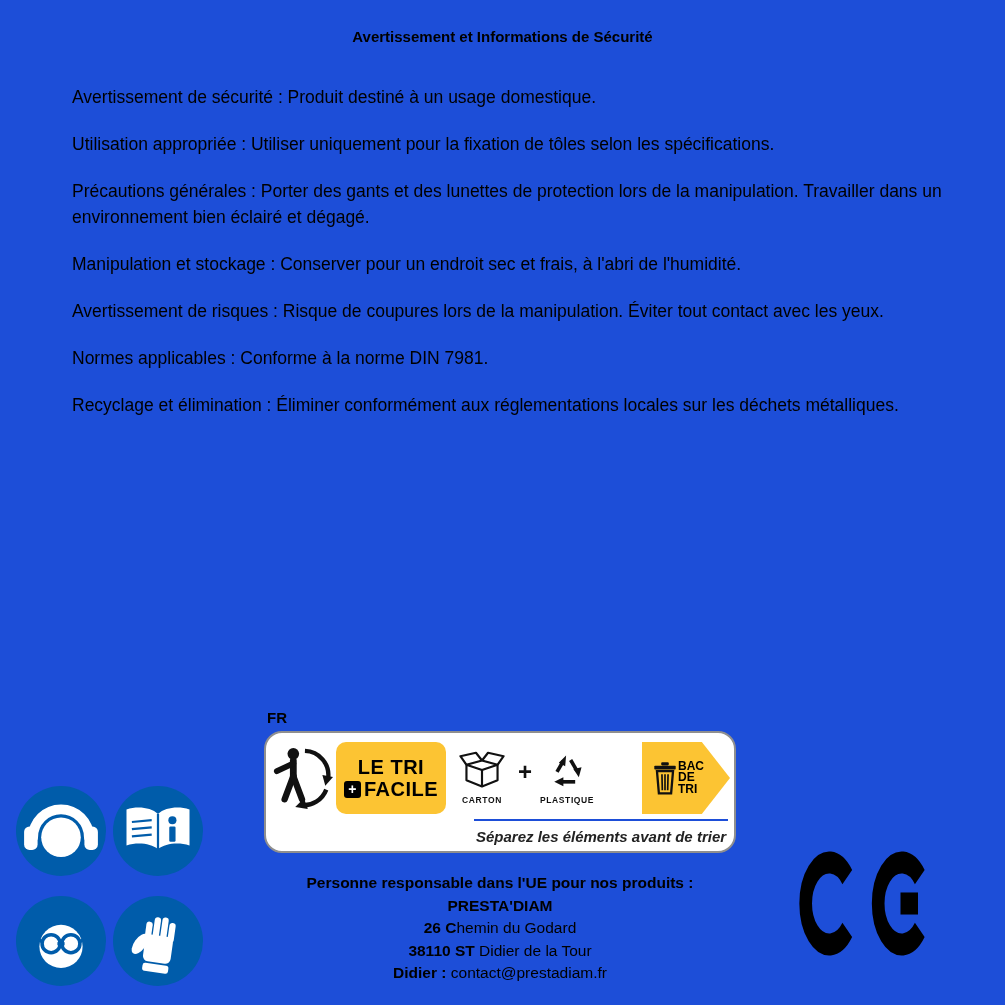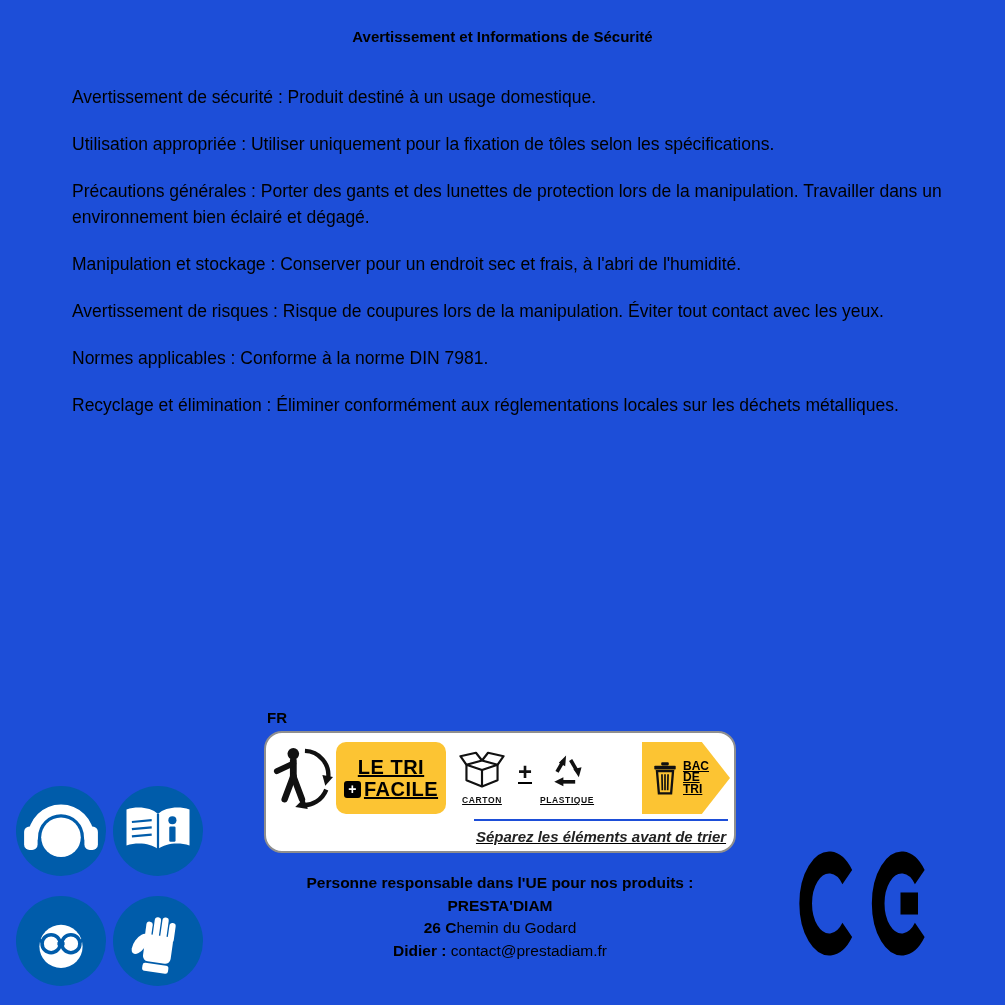--- a/index.html
+++ b/index.html
@@ -38,21 +38,21 @@
   .picto .wht{fill:#ffffff;}
 
   
   .fr-label{
     position:absolute;left:267px;top:709px;
     font-size:15px;font-weight:bold;
   }
   .sorting-banner{
     position:absolute;left:264px;top:731px;width:472px;height:122px;
     background:#fff;border:2px solid #8f8f8f;border-radius:18px;
-    display:flex;flex-direction:column;overflow:hidden;text-decoration:underline;
+    display:flex;flex-direction:column;overflow:hidden;
   }
   .banner-top{
     display:flex;align-items:center;height:86px;padding:4px 4px 0 6px;
   }
   .triman{width:62px;height:68px;flex:0 0 auto;}
   .tri-brand{
     margin-left:2px;flex:0 0 auto;
     width:110px;height:72px;background:var(--yellow);border-radius:10px;
     display:flex;flex-direction:column;align-items:center;justify-content:center;
   }
@@ -65,21 +65,21 @@
   }
   .tri-brand .l2 .word{font-size:20px;font-weight:900;letter-spacing:.5px;color:#000;}
   .materials{display:flex;align-items:center;gap:8px;padding:0 8px;}
   .material-col{display:flex;flex-direction:column;align-items:center;gap:6px;}
   .material-label{font-size:8.5px;font-weight:bold;letter-spacing:.6px;color:#111;}
   .big-plus{font-size:24px;font-weight:900;color:#111;padding-bottom:12px;}
   .bin-arrow{
     margin-left:auto;flex:0 0 auto;
     width:88px;height:72px;background:var(--yellow);
     clip-path:polygon(0 0,68% 0,100% 50%,68% 100%,0 100%);
-    display:flex;align-items:center;gap:5px;padding-left:10px;
+    display:flex;align-items:center;padding-left:10px;
   }
   .bin-words{display:flex;flex-direction:column;font-size:12px;font-weight:900;line-height:11.5px;color:#000;}
   .banner-bottom{
     flex:1;margin:0 6px 0 208px;border-top:2px solid #1d4ed8;
     display:flex;align-items:center;justify-content:center;
   }
   .banner-bottom .instruction{
     font-size:15px;font-style:italic;font-weight:bold;color:#222;
   }
 
@@ -232,20 +232,21 @@
 
     <div class="banner-bottom">
       <span class="instruction">Séparez les éléments avant de trier</span>
     </div>
   </div>
 
   <div class="responsible">
     <div class="b">Personne responsable dans l'UE pour nos produits :</div>
     <div class="b">PRESTA'DIAM</div>
     <div><span class="b">26 C</span><span>hemin du Godard</span></div>
+    <div><span class="b">38110 ST</span><span> Didier de la Tour</span></div>
     <div><span class="b">Didier :</span><span> contact@prestadiam.fr</span></div>
   </div>
 
   <div class="ce-wrap">
     <svg width="145" height="105" viewBox="0 0 240 100" preserveAspectRatio="none" aria-label="CE">
       <path d="M79.9 24.9 A39 39 0 1 0 79.9 75.1" fill="none" stroke="#000" stroke-width="21"></path>
       <path d="M199.9 24.9 A39 39 0 1 0 199.9 75.1" fill="none" stroke="#000" stroke-width="21"></path>
       <line x1="168" y1="50" x2="197" y2="50" stroke="#000" stroke-width="21"></line>
     </svg>
   </div>

